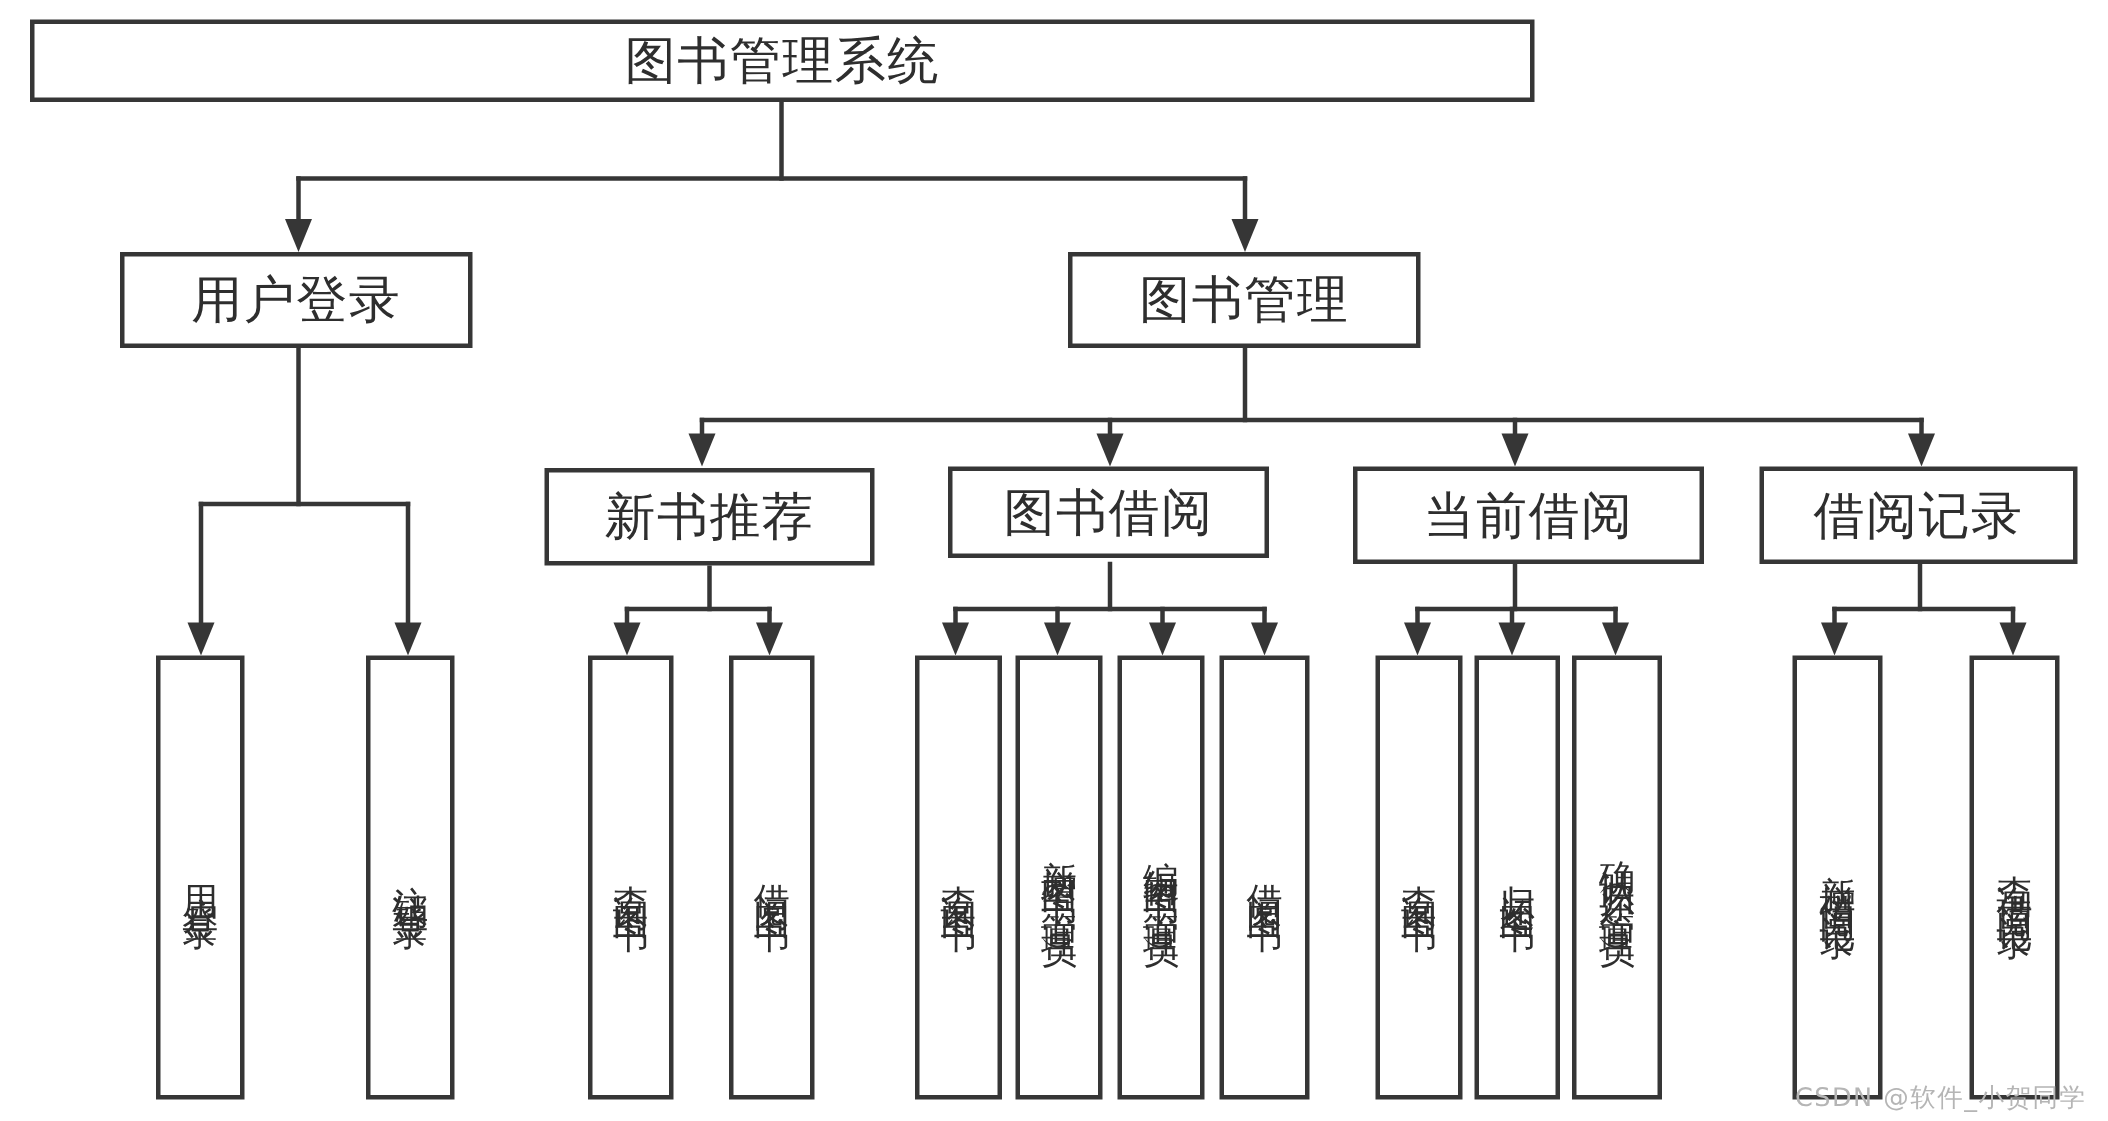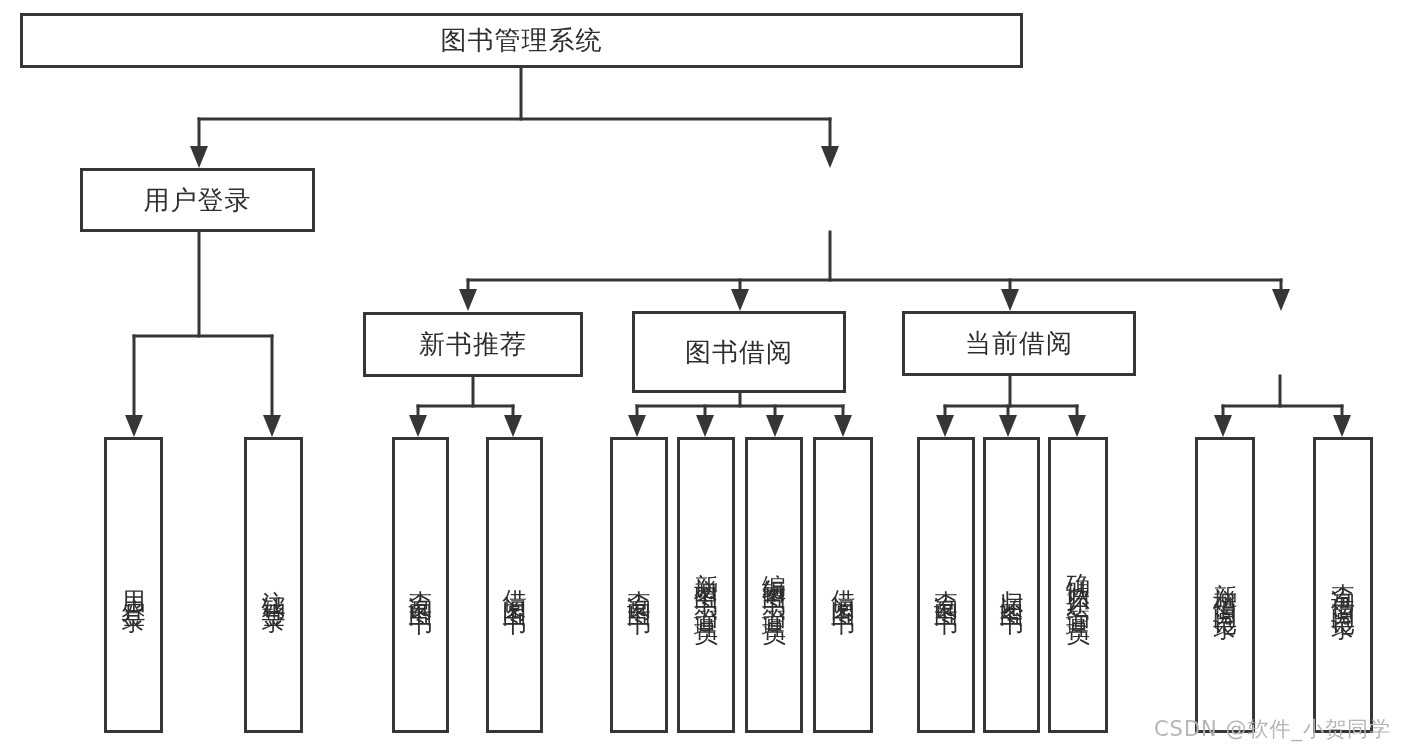--- a/index.html
+++ b/index.html
@@ -27,39 +27,39 @@
   .box {
     position: absolute;
     box-sizing: border-box;
     border: 3px solid var(--line);
     background: var(--bg);
     display: flex;
     align-items: center;
     justify-content: center;
   }
   .node-h span {
-    font-size: 26px;
+    font-size: 34px;
     letter-spacing: 1px;
     white-space: nowrap;
     color: var(--text);
   }
   .node-v span {
     writing-mode: vertical-rl;
     text-orientation: mixed;
     font-size: 24px;
     letter-spacing: 7px;
     line-height: 1;
     white-space: nowrap;
     color: var(--text);
   }
   #watermark {
     position: absolute;
     right: 14px;
     bottom: 4px;
-    font-size: 21px;
+    font-size: 17px;
     letter-spacing: 1px;
     color: var(--wm);
     z-index: 5;
     white-space: nowrap;
   }
 </style>
 </head>
 <body>
 
 <div id="stage">
@@ -133,30 +133,36 @@
     </g>
   </svg>
 
   <div class="box node-h" style="left:20px; top:13px; width:1003px; height:55px">
     <span>图书管理系统</span>
   </div>
 
   <div class="box node-h" style="left:80px; top:168px; width:235px; height:64px">
     <span>用户登录</span>
   </div>
+  <div class="box node-h" style="left:712px; top:168px; width:235px; height:64px">
+    <span>图书管理</span>
+  </div>
 
   <div class="box node-h" style="left:363px; top:312px; width:220px; height:65px">
     <span>新书推荐</span>
   </div>
-  <div class="box node-h" style="left:632px; top:311px; width:214px; height:82px">
+  <div class="box node-h" style="left:632px; top:311px; width:214px; height:61px">
     <span>图书借阅</span>
   </div>
   <div class="box node-h" style="left:902px; top:311px; width:234px; height:65px">
     <span>当前借阅</span>
   </div>
+  <div class="box node-h" style="left:1173px; top:311px; width:212px; height:65px">
+    <span>借阅记录</span>
+  </div>
 
   <div class="box node-v" style="left:104px; top:437px; width:59px; height:296px">
     <span>用户登录</span>
   </div>
   <div class="box node-v" style="left:244px; top:437px; width:59px; height:296px">
     <span>注销登录</span>
   </div>
 
   <div class="box node-v" style="left:392px; top:437px; width:57px; height:296px">
     <span>查询图书</span>

